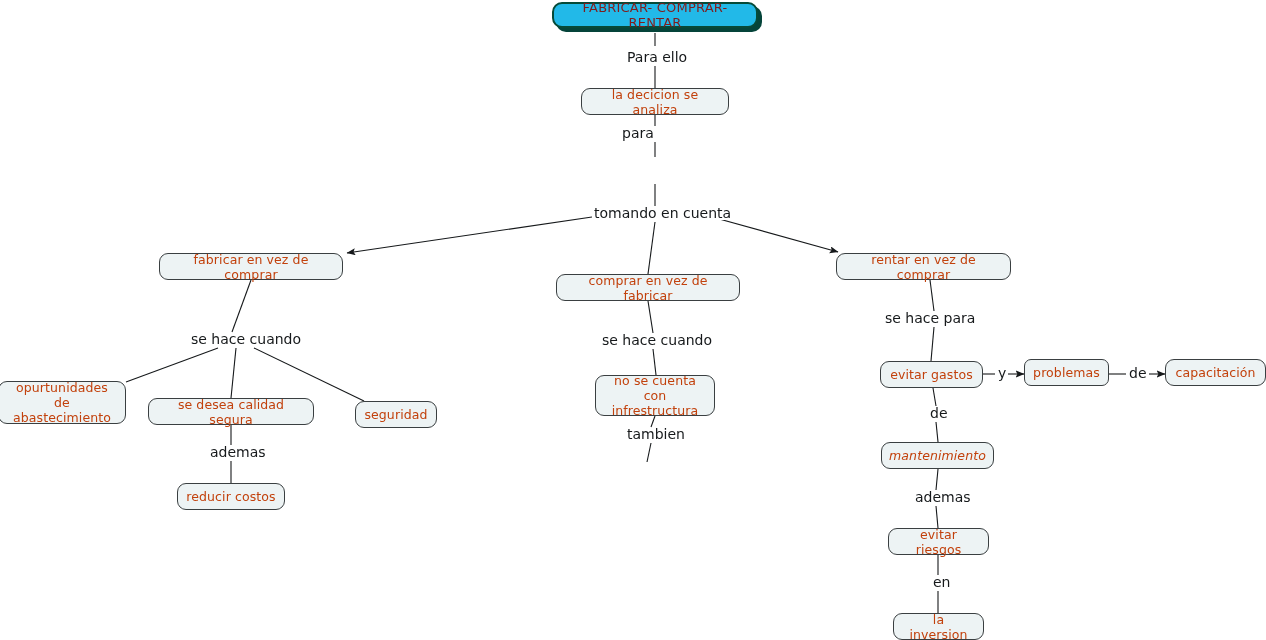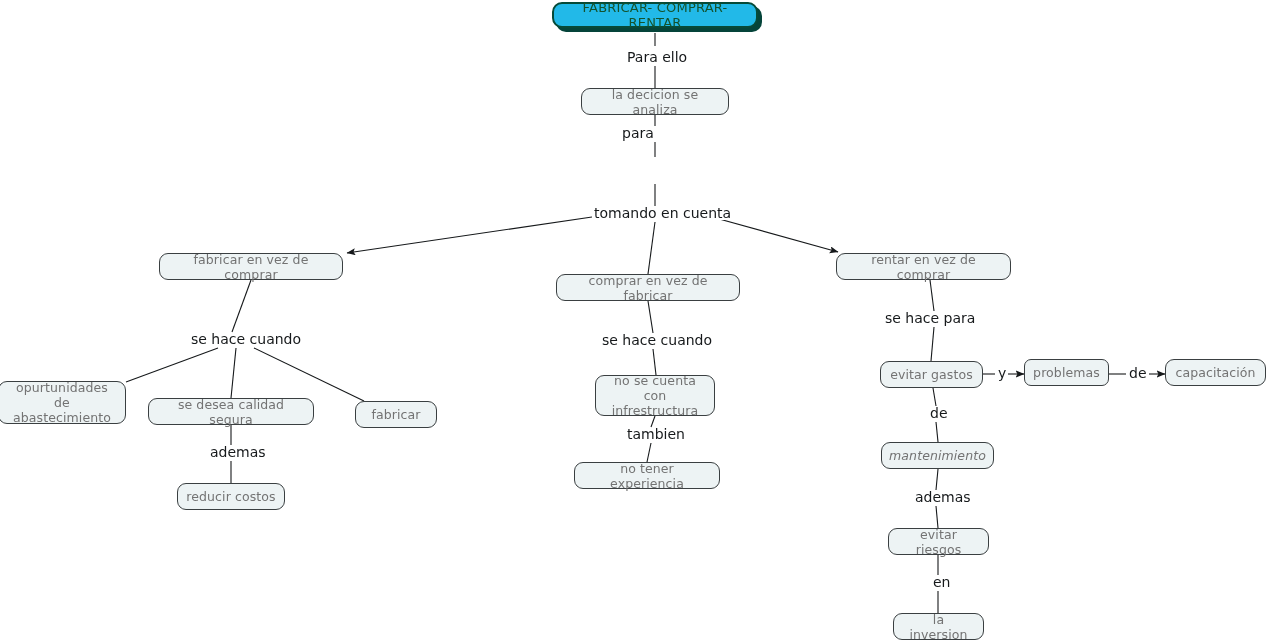--- a/index.html
+++ b/index.html
@@ -28,37 +28,37 @@
     width: 1266px;
     height: 640px;
     pointer-events: none;
   }
   .node {
     position: absolute;
     box-sizing: border-box;
     background: #edf3f4;
     border: 1px solid #3a3f41;
     border-radius: 9px;
-    color: #737373;
+    color: #c2410c;
     font-size: 12.5px;
     line-height: 15px;
     display: flex;
     align-items: center;
     justify-content: center;
     text-align: center;
     padding: 3px 8px;
     white-space: pre-line;
     letter-spacing: 0.1px;
   }
   .node.root {
     background: #22b9e8;
     border: 2px solid #064a38;
     border-radius: 10px;
     font-size: 13px;
-    color: #14532d;
+    color: #7f1d1d;
     box-shadow: 4px 4px 0 #05443a;
     letter-spacing: 0.2px;
   }
   .edge-label {
     position: absolute;
     font-size: 14px;
     color: #16191b;
     white-space: nowrap;
     background: #ffffff;
     padding: 0 2px;
@@ -135,28 +135,27 @@
 
   <div class="node" style="left:556px; top:274px; width:184px; height:27px;">comprar en vez de fabricar</div>
 
   <div class="node" style="left:836px; top:253px; width:175px; height:27px;">rentar en vez de comprar</div>
 
   <div class="node" style="left:-2px; top:381px; width:128px; height:43px;">opurtunidades de
 abastecimiento</div>
 
   <div class="node" style="left:148px; top:398px; width:166px; height:27px;">se desea calidad segura</div>
 
-  <div class="node" style="left:355px; top:401px; width:82px; height:27px;">fabricar</div>
+  <div class="node" style="left:355px; top:401px; width:82px; height:27px;">seguridad</div>
 
   <div class="node" style="left:177px; top:483px; width:108px; height:27px;">reducir costos</div>
 
   <div class="node" style="left:595px; top:375px; width:120px; height:41px;">no se cuenta con
 infrestructura</div>
 
-  <div class="node" style="left:574px; top:462px; width:146px; height:27px;">no tener experiencia</div>
 
   <div class="node" style="left:880px; top:361px; width:103px; height:27px;">evitar gastos</div>
 
   <div class="node" style="left:1024px; top:359px; width:85px; height:27px;border-radius:7px;">problemas</div>
 
   <div class="node" style="left:1165px; top:359px; width:101px; height:27px;">capacitación</div>
 
   <div class="node" style="left:881px; top:442px; width:113px; height:27px;font-style:italic;">mantenimiento</div>
 
   <div class="node" style="left:888px; top:528px; width:101px; height:27px;">evitar riesgos</div>

